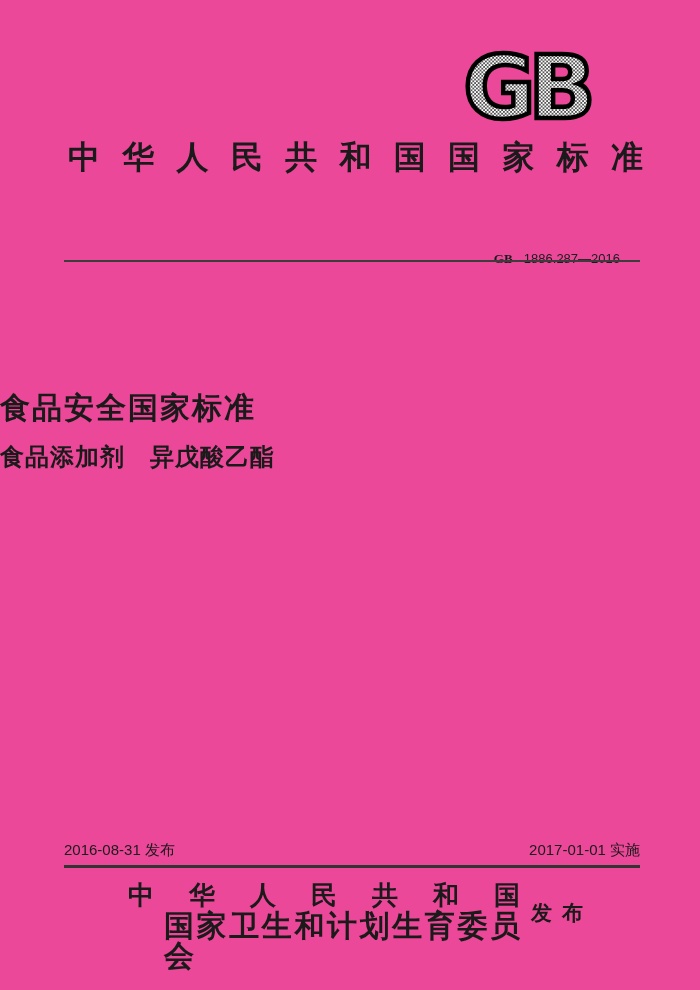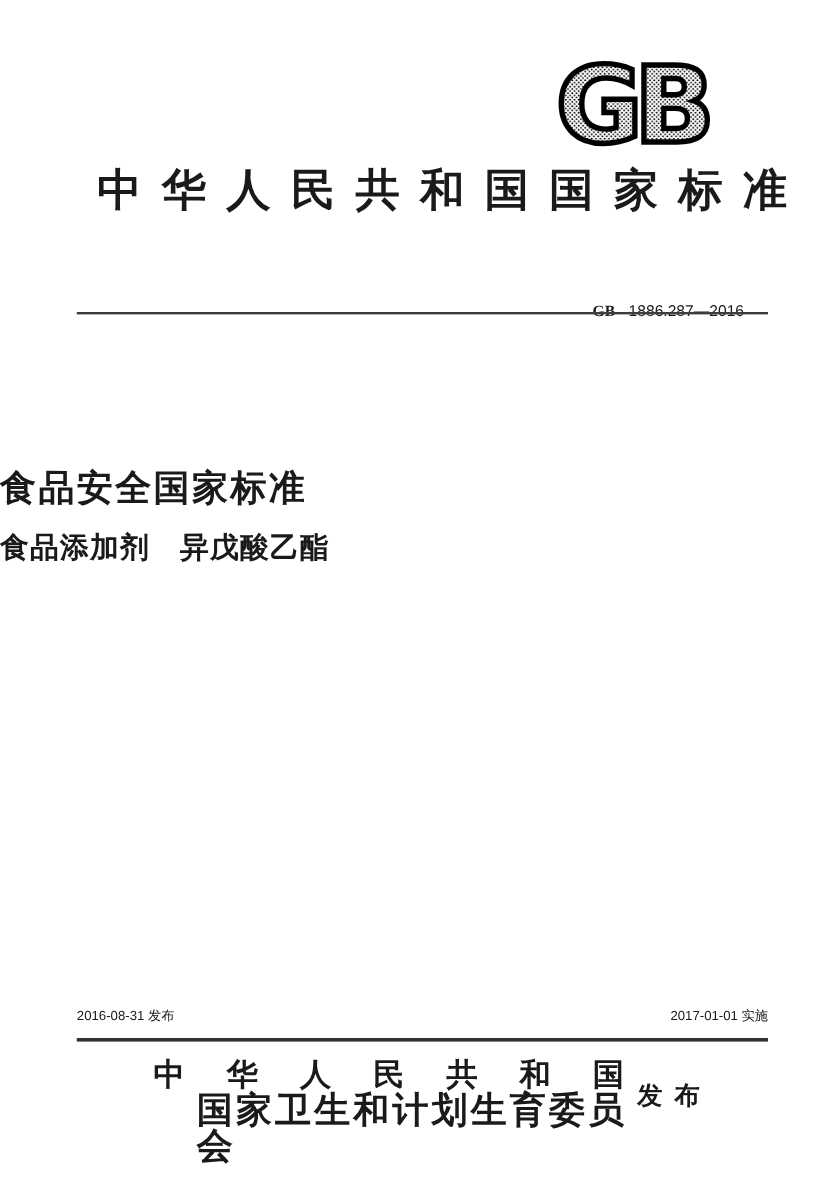--- a/index.html
+++ b/index.html
@@ -1,38 +1,38 @@
 <!DOCTYPE html>
 <html><head>
 <meta charset="utf-8">
 <style>
   html, body { margin: 0; padding: 0; background: #888; }
   .page {
     position: relative;
     width: 700px;
     height: 990px;
     margin: 0 auto;
-    background: #ffffff;
+    background: #ec4899;
     color: #1a1a1a;
     font-family: "Liberation Serif", "DejaVu Serif", serif;
     overflow: hidden;
   }
   .gb-logo {
     position: absolute;
     left: 458px;
     top: 48px;
     width: 136px;
     height: 78px;
   }
   .main-title {
     position: absolute;
-    left: 81px;
+    left: 68px;
     top: 140px;
     width: 576px;
-    font-size: 37px;
+    font-size: 32px;
     font-weight: bold;
     line-height: 1.1;
     text-align: justify;
     text-align-last: justify;
     text-justify: inter-character;
     letter-spacing: 1px;
   }
   .std-code {
     position: absolute;
     top: 208px;
@@ -77,21 +77,21 @@
     line-height: 1.1;
   }
   .date-row {
     position: absolute;
     top: 841px;
     left: 64px;
     width: 576px;
     display: flex;
     justify-content: space-between;
     font-family: "Liberation Sans", "DejaVu Sans", sans-serif;
-    font-size: 11px;
+    font-size: 15px;
     line-height: 1.2;
   }
   .publisher {
     position: absolute;
     left: 128px;
     top: 883px;
     width: 392px;
     font-weight: bold;
   }
   .pub-line1 {

